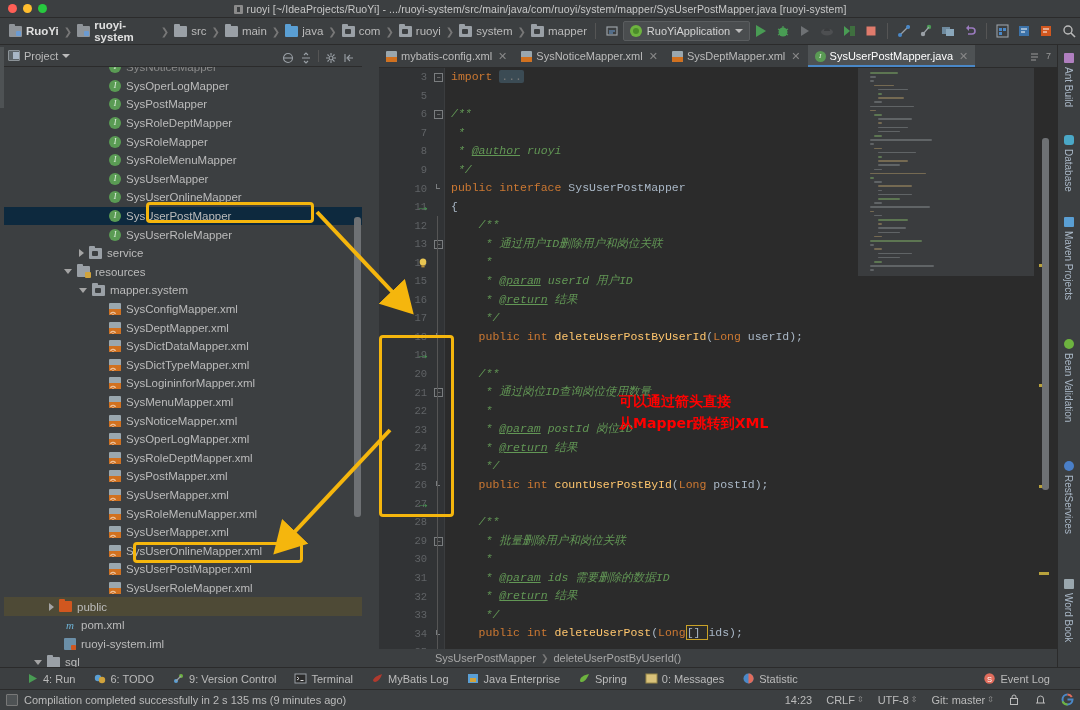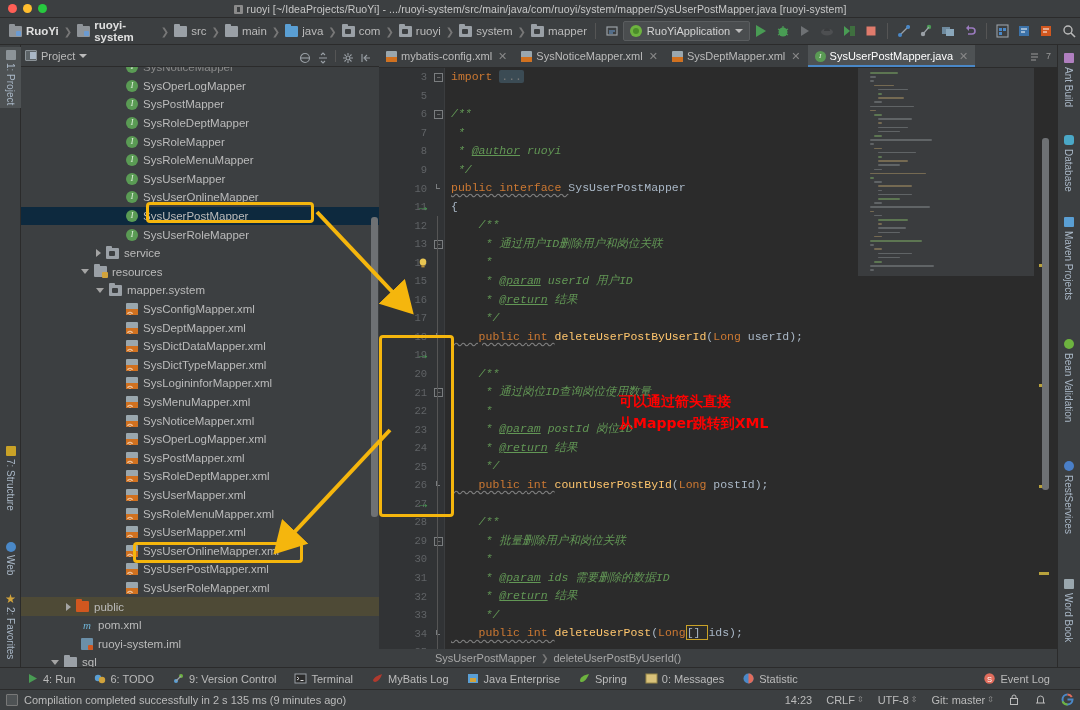--- a/index.html
+++ b/index.html
@@ -85,21 +85,21 @@
   }
   .rlabel {
     position:absolute; right:0; width:23px;
     writing-mode:vertical-rl; text-orientation:mixed;
     font-size:10px; color:#a9b7c6; white-space:nowrap;
     display:flex; align-items:center; gap:4px; padding:4px 0;
   }
 
   
   .proj-panel {
-    position:absolute; left:21px; top:45px; width:358px; height:622px;
+    position:absolute; left:4px; top:45px; width:358px; height:622px;
     background:#3c3f41; display:flex; flex-direction:column;
   }
   .proj-header {
     height:22px; display:flex; align-items:center; padding:0 4px;
     background:#3c3f41; border-bottom:1px solid #2b2b2b; gap:4px; flex:none;
   }
   .proj-header .lbl { font-size:11px; color:#bbbbbb; }
   .pj-ico {
     width:12px;height:11px;border:1px solid #8c9398;border-radius:1px;
     position:relative;flex:none;background:#5d6468;
@@ -198,21 +198,21 @@
     font-family:"Liberation Mono", monospace; font-size:11.5px;
     color:#a9b7c6; padding-left:6px;
   }
   .cline { height:18.55px; line-height:18.55px; white-space:pre; }
   .kw { color:#cc7832; }
   .cm { color:#629755; font-style:italic; }
   .tag { color:#629755; font-style:italic; text-decoration:underline; }
   .cls { color:#a9b7c6; }
   .mth { color:#ffc66d; }
   .fold-ellipsis { background:#3b4b54; color:#777; border-radius:2px; padding:0 2px; }
-  .wavy { text-decoration: underline; text-decoration-style: wavy; text-decoration-color:#808080; text-underline-offset:2px;}
+  .wavy { text-decoration-style: wavy; text-decoration-color:#808080; text-underline-offset:2px;}
 
   
   .minimap {
     position:absolute; right:23px; top:0; width:176px; height:208px;
     background:#3a3c3e; overflow:hidden; pointer-events:none;
   }
   .mm-line { position:absolute; height:1.6px; border-radius:1px; }
   .marker-bar {
     position:absolute; right:6px; top:0; width:14px; bottom:0;
   }
@@ -625,27 +625,27 @@
         <div class="trow">
           <span class="tw" style="width: 105px;"></span>
           <span class="tw" style="width: 0px;"></span>
           <span class="ico-xml"></span>
           <span class="tlabel">SysOperLogMapper.xml</span>
         </div>
         <div class="trow">
           <span class="tw" style="width: 105px;"></span>
           <span class="tw" style="width: 0px;"></span>
           <span class="ico-xml"></span>
+          <span class="tlabel">SysRoleDeptMapper.xml</span>
+        </div>
+        <div class="trow">
+          <span class="tw" style="width: 105px;"></span>
+          <span class="tw" style="width: 0px;"></span>
+          <span class="ico-xml"></span>
           <span class="tlabel">SysPostMapper.xml</span>
-        </div>
-        <div class="trow">
-          <span class="tw" style="width: 105px;"></span>
-          <span class="tw" style="width: 0px;"></span>
-          <span class="ico-xml"></span>
-          <span class="tlabel">SysRoleDeptMapper.xml</span>
         </div>
         <div class="trow">
           <span class="tw" style="width: 105px;"></span>
           <span class="tw" style="width: 0px;"></span>
           <span class="ico-xml"></span>
           <span class="tlabel">SysUserMapper.xml</span>
         </div>
         <div class="trow">
           <span class="tw" style="width: 105px;"></span>
           <span class="tw" style="width: 0px;"></span>

